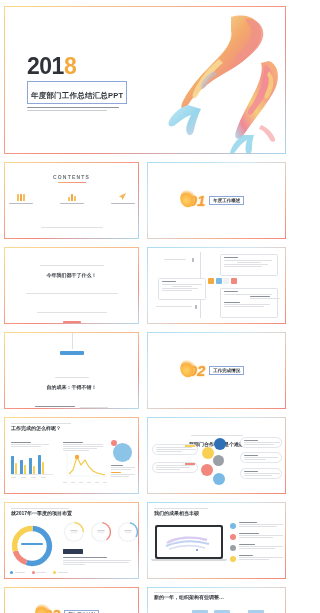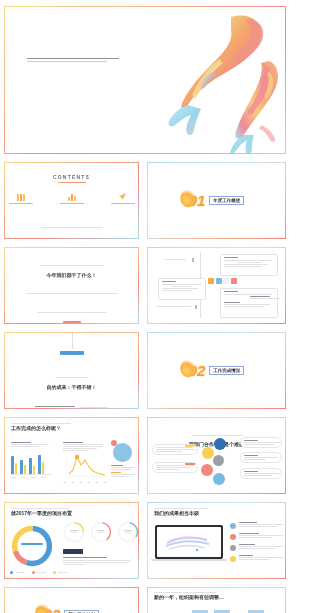--- a/index.html
+++ b/index.html
@@ -150,20 +150,26 @@
 
           <path d="M86 126 C80 130 74 138 73 144 C72 146 76 146 78 143
                    C82 137 86 133 90 131 C88 137 88 143 90 145
                    C93 147 95 143 95 139 C95 133 96 129 97 126 Z" fill="#8fd3ea" opacity=".9"></path>
           <path d="M104 116 C110 118 116 124 118 130 C119 133 115 134 113 131
                    C110 125 106 121 102 120 Z" fill="#f49c9c" opacity=".7"></path>
         </g>
       </svg>
 
       <div style="position:absolute; left:22px; top:48px;">
+        <div class="cover-year">
+          <span>201</span><span class="y8">8</span>
+        </div>
+        <div class="cover-title-box">
+          <span class="cover-title">年度部门工作总结汇总PPT</span>
+        </div>
         <div class="cover-sub">
           <span class="ln dk" style="width:92px;"></span>
           <span class="ln" style="width:80px;"></span>
         </div>
       </div>
     </div>
   </div>
 
   <div class="slide fr-a" style="left:4px; top:162px; width:135px; height:77px;">
     <div class="fr-inner">

